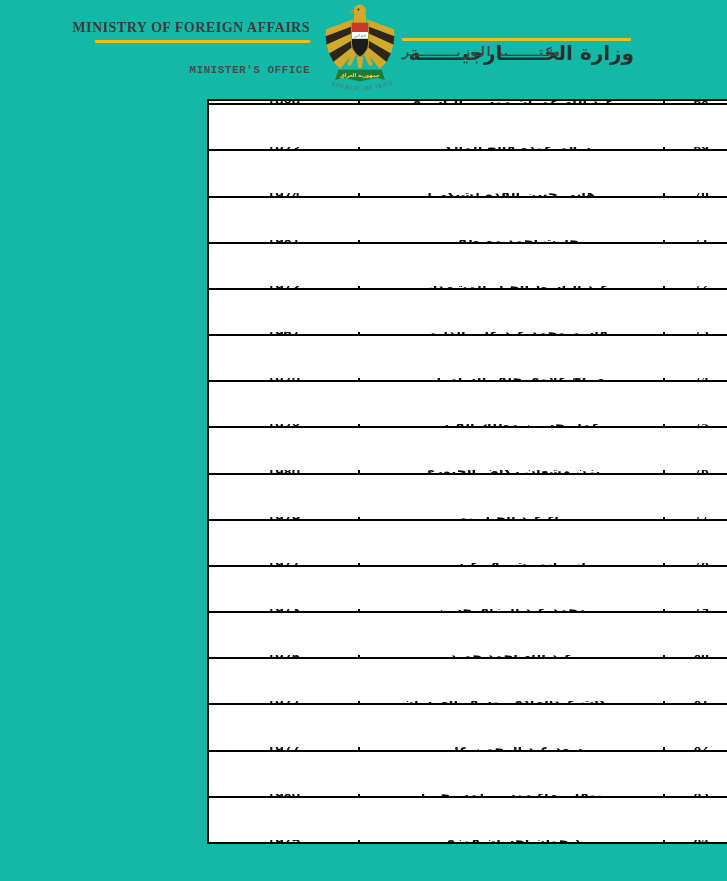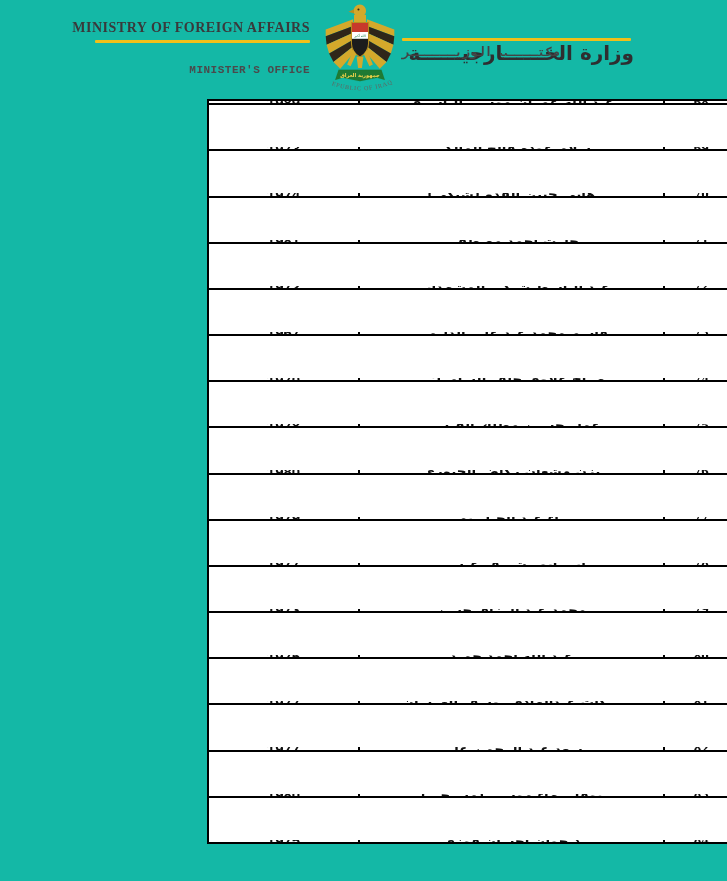--- a/index.html
+++ b/index.html
@@ -150,21 +150,21 @@
     <div class="cell cell-name">هاني حنين القدو (شبكي)</div>
     <div class="cell cell-num">70.</div>
   </div>
       <div class="row">
     <div class="cell cell-year">1981</div>
     <div class="cell cell-name">حارث احمد مصطفى</div>
     <div class="cell cell-num">71.</div>
   </div>
       <div class="row">
     <div class="cell cell-year">1972</div>
-    <div class="cell cell-name">عبد الباسط شبكي المشهداني</div>
+    <div class="cell cell-name">عبد الباسط الجبار المشهداني</div>
     <div class="cell cell-num">72.</div>
   </div>
       <div class="row">
     <div class="cell cell-year">1967</div>
     <div class="cell cell-name">قاسم محمد عبد علي الدليمي</div>
     <div class="cell cell-num">73.</div>
   </div>
       <div class="row">
     <div class="cell cell-year">1970</div>
     <div class="cell cell-name">صباح علاوي خلف السامرائي</div>

